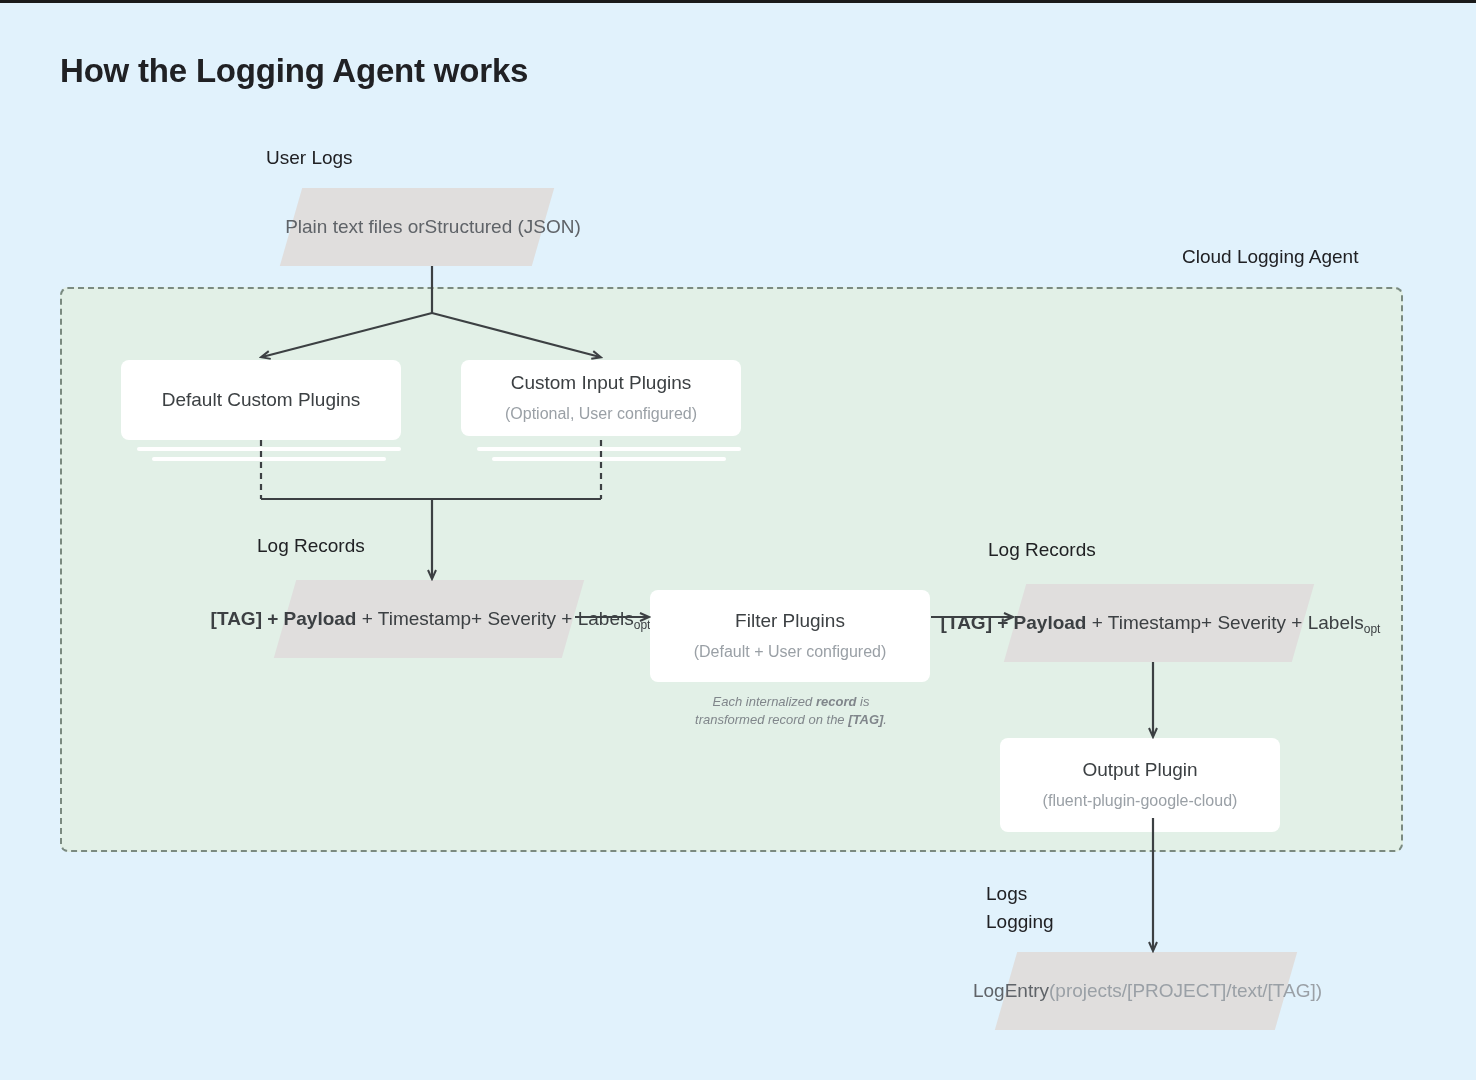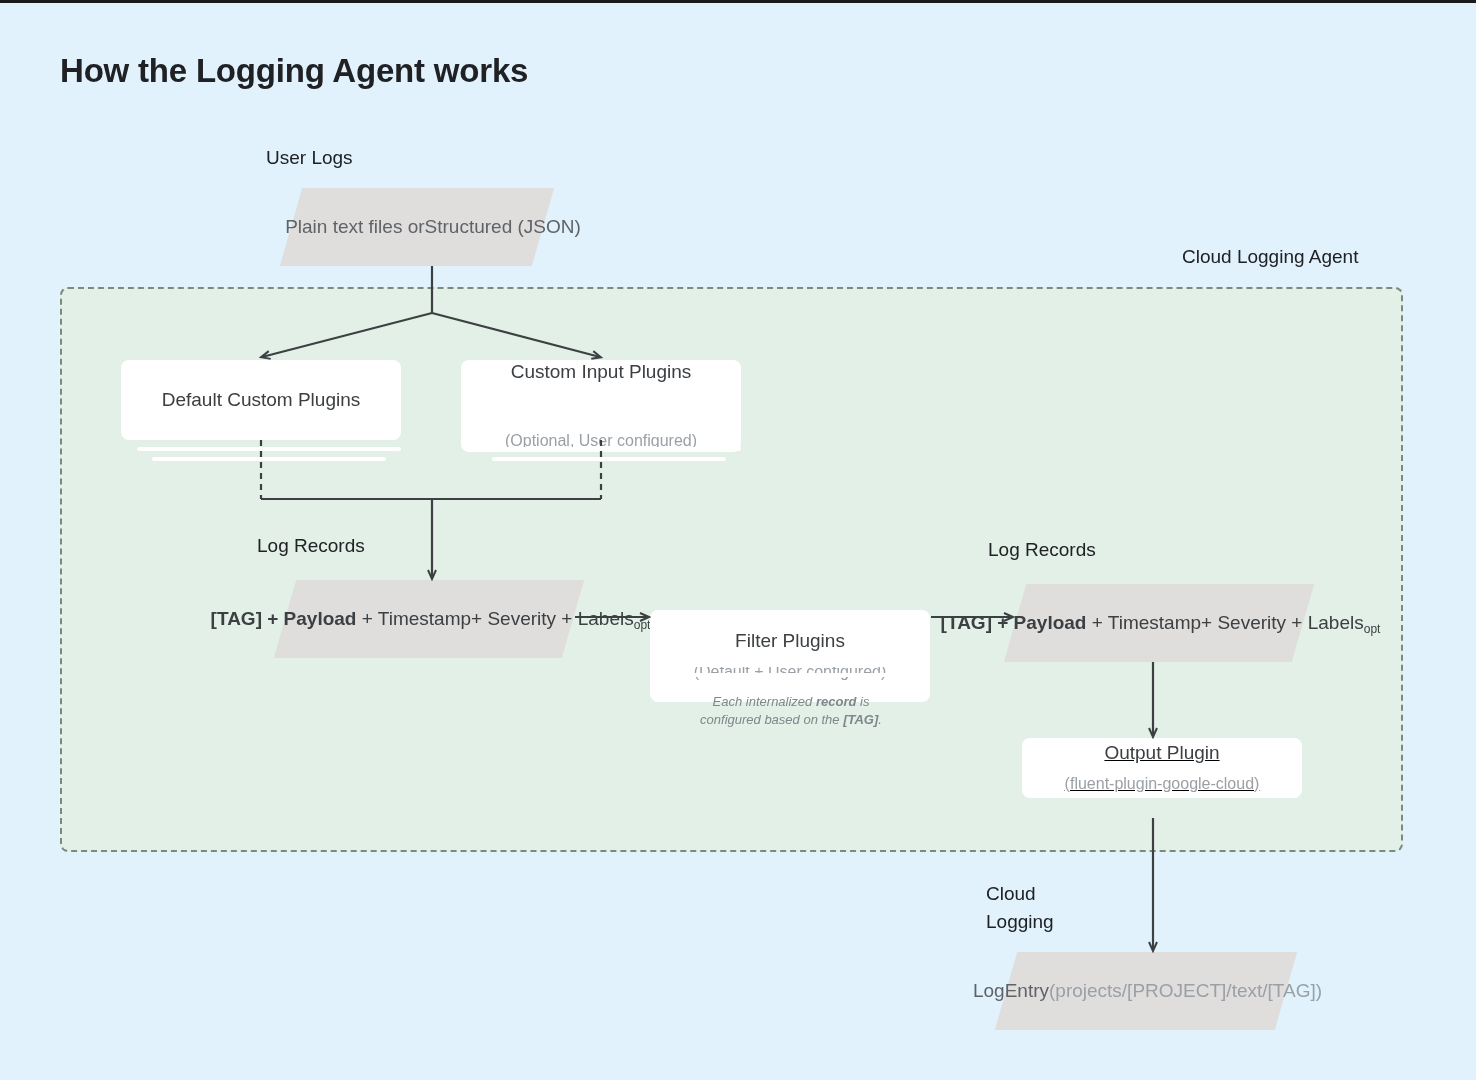--- a/index.html
+++ b/index.html
@@ -132,23 +132,23 @@
     white-space: nowrap;
   }
   .stack-line {
     position: absolute;
     height: 4px;
     background: #ffffff;
     border-radius: 2px;
   }
 
   #card-default  { left: 121px; top: 360px; width: 280px; height: 80px; }
-  #card-custom   { left: 461px; top: 360px; width: 280px; height: 92px; justify-content: space-between; }
-  #card-filter   { left: 650px; top: 610px; width: 280px; height: 92px; }
-  #card-output   { left: 1022px; top: 738px; width: 280px; height: 60px; text-decoration: underline; }
+  #card-custom   { left: 461px; top: 360px; width: 280px; height: 76px; }
+  #card-filter   { left: 650px; top: 590px; width: 280px; height: 92px; }
+  #card-output   { left: 1000px; top: 738px; width: 280px; height: 94px; }
 
   
   #wires {
     position: absolute;
     left: 0; top: 0;
     width: 1476px;
     height: 1080px;
     pointer-events: none;
   }
 
@@ -174,21 +174,21 @@
   <div class="topstrip"></div>
 
   <div class="title">How the Logging Agent works</div>
 
   <div class="agent-region"></div>
 
   <div class="caption" id="cap-user-logs">User Logs</div>
   <div class="caption" id="cap-agent">Cloud Logging Agent</div>
   <div class="caption" id="cap-logrec-1">Log Records</div>
   <div class="caption" id="cap-logrec-2">Log Records</div>
-  <div class="caption" id="cap-cloud-logging"><span>Cloud</span><br><span>Logging</span></div>
+  <div class="caption" id="cap-cloud-logging"><span>Logs</span><br><span>Logging</span></div>
 
   <div class="para" id="para-userlogs"></div>
   <div class="para-label" id="para-userlogs-text">
     <span>Plain text files or</span>
     <span>Structured (JSON)</span>
   </div>
 
   <div class="card" id="card-default">
     <div class="ttl">Default Custom Plugins</div>
   </div>
@@ -227,21 +227,21 @@
   </div>
 
   <div class="para" id="para-logentry"></div>
   <div class="para-label" id="para-logentry-text">
     <span>LogEntry</span>
     <span class="sub2">(projects/[PROJECT]/text/[TAG])</span>
   </div>
 
   <div class="note">
     <span><span>Each internalized </span><b>record</b><span> is</span></span><br>
-    <span><span>configured based on the </span><b>[TAG]</b><span>.</span></span>
+    <span><span>transformed record on the </span><b>[TAG]</b><span>.</span></span>
   </div>
 
   <svg id="wires" viewBox="0 0 1476 1080">
     <defs>
       <marker id="ah" markerWidth="12" markerHeight="12" refX="9" refY="5" orient="auto" markerUnits="userSpaceOnUse">
         <path d="M1,1 L10,5 L1,9" fill="none" stroke="#3c4043" stroke-width="2"></path>
       </marker>
     </defs>
 
     <path d="M432,266 L432,313" stroke="#3c4043" stroke-width="2.2" fill="none"></path>

